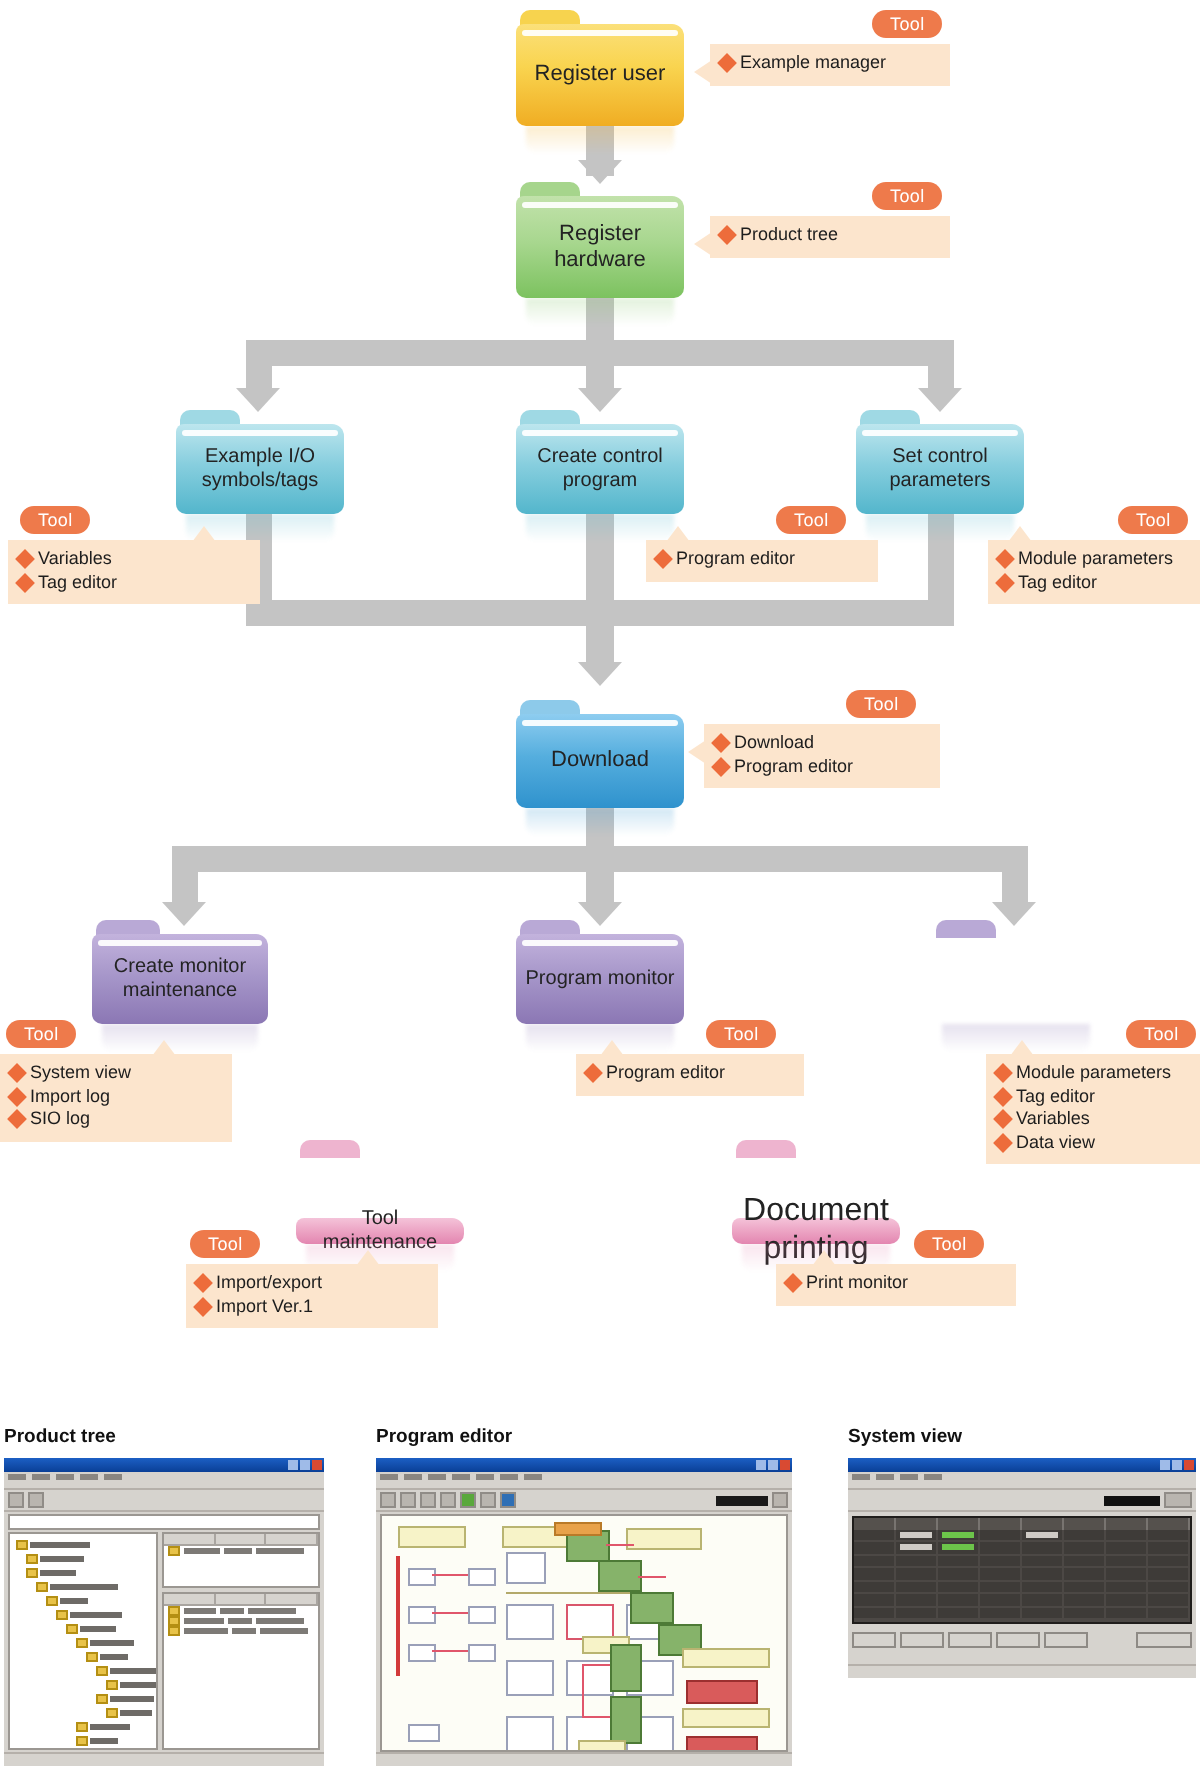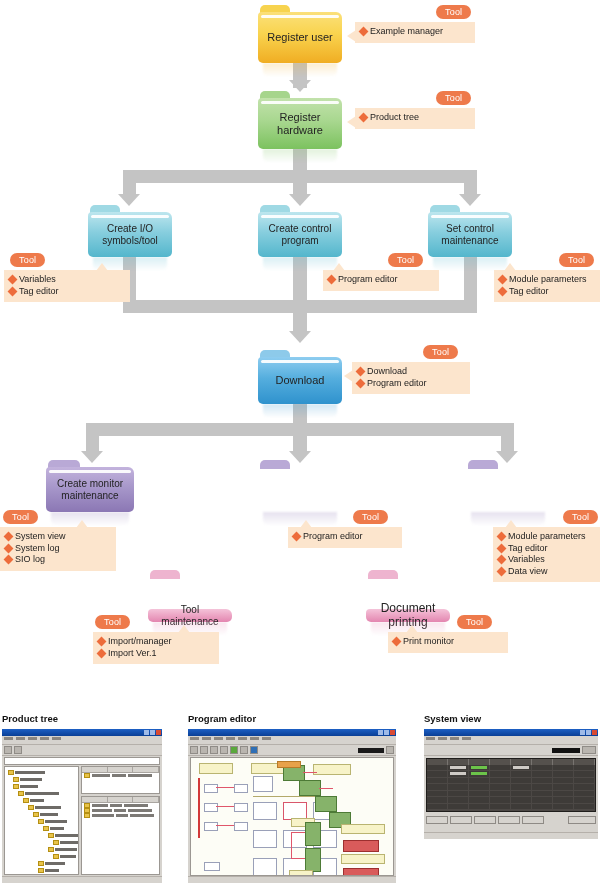--- a/index.html
+++ b/index.html
@@ -210,39 +210,39 @@
     <div class="body">
       <span style="font-size:11px;width:70px;display:block;">Register hardware</span>
     </div>
     <div class="seam"></div>
     <div class="reflect"></div>
   </div>
 
   <div class="folder f-teal" style="left:88px;top:205px;width:84px;height:52px;">
     <div class="tab"></div>
     <div class="body">
-      <span style="font-size:10px;width:76px;display:block;">Create I/O symbols/tool</span>
+      <span style="font-size:10px;width:76px;display:block;">Example I/O symbols/tags</span>
     </div>
     <div class="seam"></div>
     <div class="reflect"></div>
   </div>
 
   <div class="folder f-teal" style="left:258px;top:205px;width:84px;height:52px;">
     <div class="tab"></div>
     <div class="body">
       <span style="font-size:10px;width:76px;display:block;">Create control program</span>
     </div>
     <div class="seam"></div>
     <div class="reflect"></div>
   </div>
 
   <div class="folder f-teal" style="left:428px;top:205px;width:84px;height:52px;">
     <div class="tab"></div>
     <div class="body">
-      <span style="font-size:10px;width:76px;display:block;">Set control maintenance</span>
+      <span style="font-size:10px;width:76px;display:block;">Set control parameters</span>
     </div>
     <div class="seam"></div>
     <div class="reflect"></div>
   </div>
 
   <div class="folder f-blue" style="left:258px;top:350px;width:84px;height:54px;">
     <div class="tab"></div>
     <div class="body">
       <span style="font-size:11px;">Download</span>
     </div>
@@ -254,20 +254,23 @@
     <div class="tab"></div>
     <div class="body">
       <span style="font-size:10px;width:82px;display:block;">Create monitor maintenance</span>
     </div>
     <div class="seam"></div>
     <div class="reflect"></div>
   </div>
 
   <div class="folder f-purple" style="left:258px;top:460px;width:84px;height:52px;">
     <div class="tab"></div>
+    <div class="body">
+      <span style="font-size:10px;width:76px;display:block;">Program monitor</span>
+    </div>
     <div class="seam"></div>
     <div class="reflect"></div>
   </div>
 
   <div class="folder f-purple" style="left:466px;top:460px;width:84px;height:52px;">
     <div class="tab"></div>
     <div class="seam"></div>
     <div class="reflect"></div>
   </div>
 
@@ -276,21 +279,21 @@
     <div class="body">
       <span style="font-size:10px;width:78px;display:block;">Tool maintenance</span>
     </div>
     <div class="seam"></div>
     <div class="reflect"></div>
   </div>
 
   <div class="folder f-pink" style="left:366px;top:570px;width:84px;height:52px;">
     <div class="tab"></div>
     <div class="body">
-      <span style="font-size:12px;width:78px;display:block;">Document printing</span>
+      <span style="font-size:16px;width:78px;display:block;">Document printing</span>
     </div>
     <div class="seam"></div>
     <div class="reflect"></div>
   </div>
 
   <div class="tool-pill" style="left:436px;top:5px;">Tool</div>
   <div class="tool-pill" style="left:436px;top:91px;">Tool</div>
   <div class="tool-pill" style="left:10px;top:253px;">Tool</div>
   <div class="tool-pill" style="left:388px;top:253px;">Tool</div>
   <div class="tool-pill" style="left:559px;top:253px;">Tool</div>
@@ -362,21 +365,21 @@
   </div>
 
   <div class="callout" style="left:0px;top:527px;width:104px;">
     <div class="nib-up" style="left:76px;"></div>
     <div class="ln">
         <span class="dia"></span>
         <span>System view</span>
       </div>
     <div class="ln">
         <span class="dia"></span>
-        <span>System log</span>
+        <span>Import log</span>
       </div>
     <div class="ln">
         <span class="dia"></span>
         <span>SIO log</span>
       </div>
   </div>
 
   <div class="callout" style="left:288px;top:527px;width:102px;">
     <div class="nib-up" style="left:12px;"></div>
     <div class="ln">
@@ -402,21 +405,21 @@
     <div class="ln">
         <span class="dia"></span>
         <span>Data view</span>
       </div>
   </div>
 
   <div class="callout" style="left:93px;top:632px;width:114px;">
     <div class="nib-up" style="left:85px;"></div>
     <div class="ln">
         <span class="dia"></span>
-        <span>Import/manager</span>
+        <span>Import/export</span>
       </div>
     <div class="ln">
         <span class="dia"></span>
         <span>Import Ver.1</span>
       </div>
   </div>
 
   <div class="callout" style="left:388px;top:632px;width:108px;">
     <div class="nib-up" style="left:18px;"></div>
     <div class="ln">

